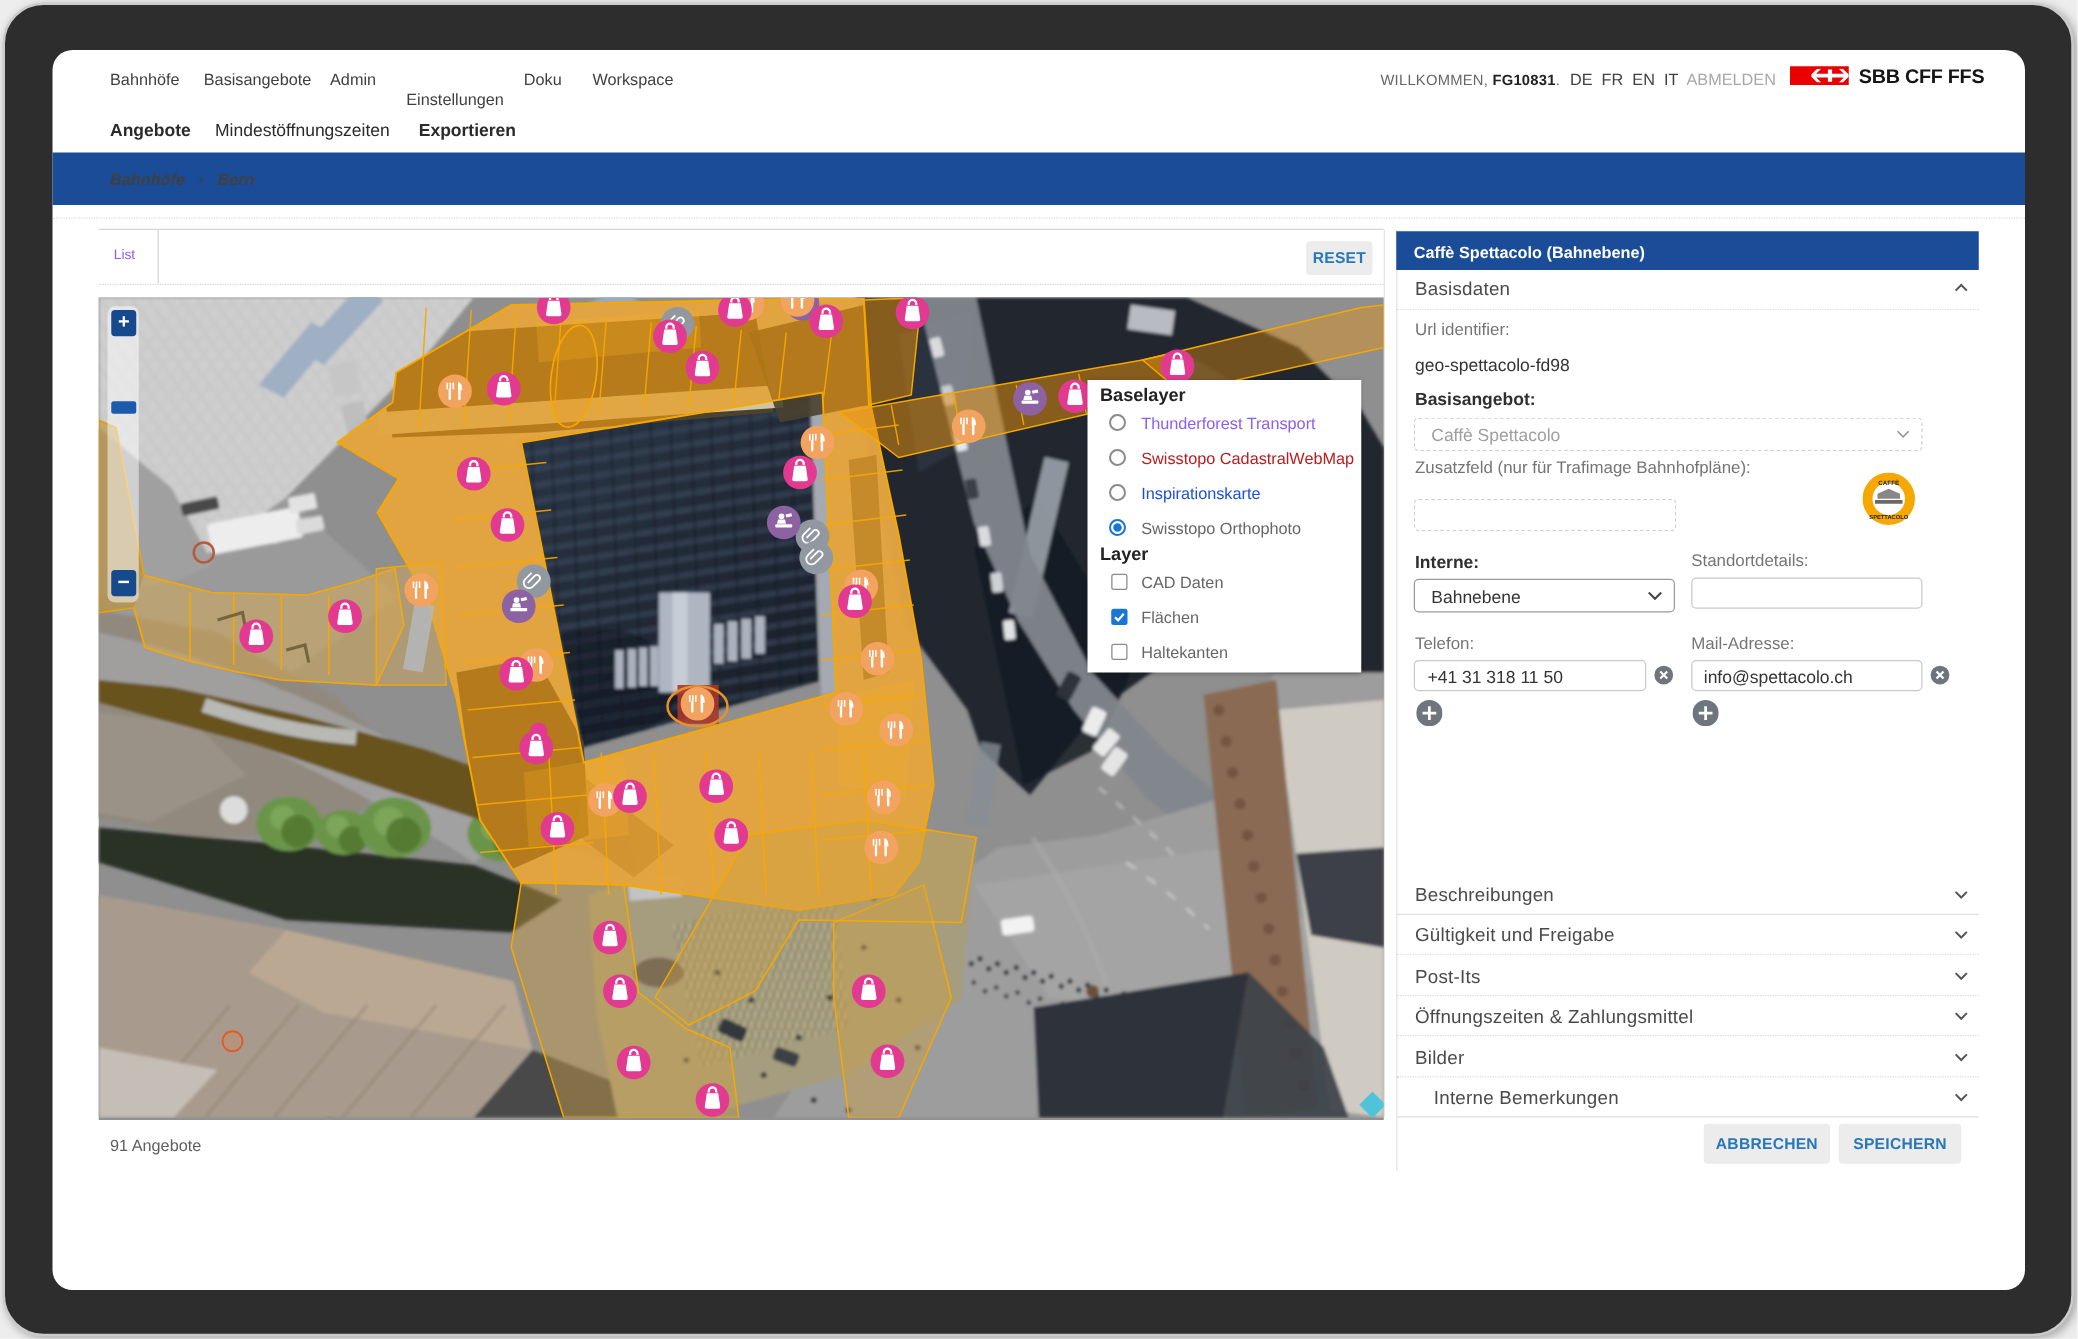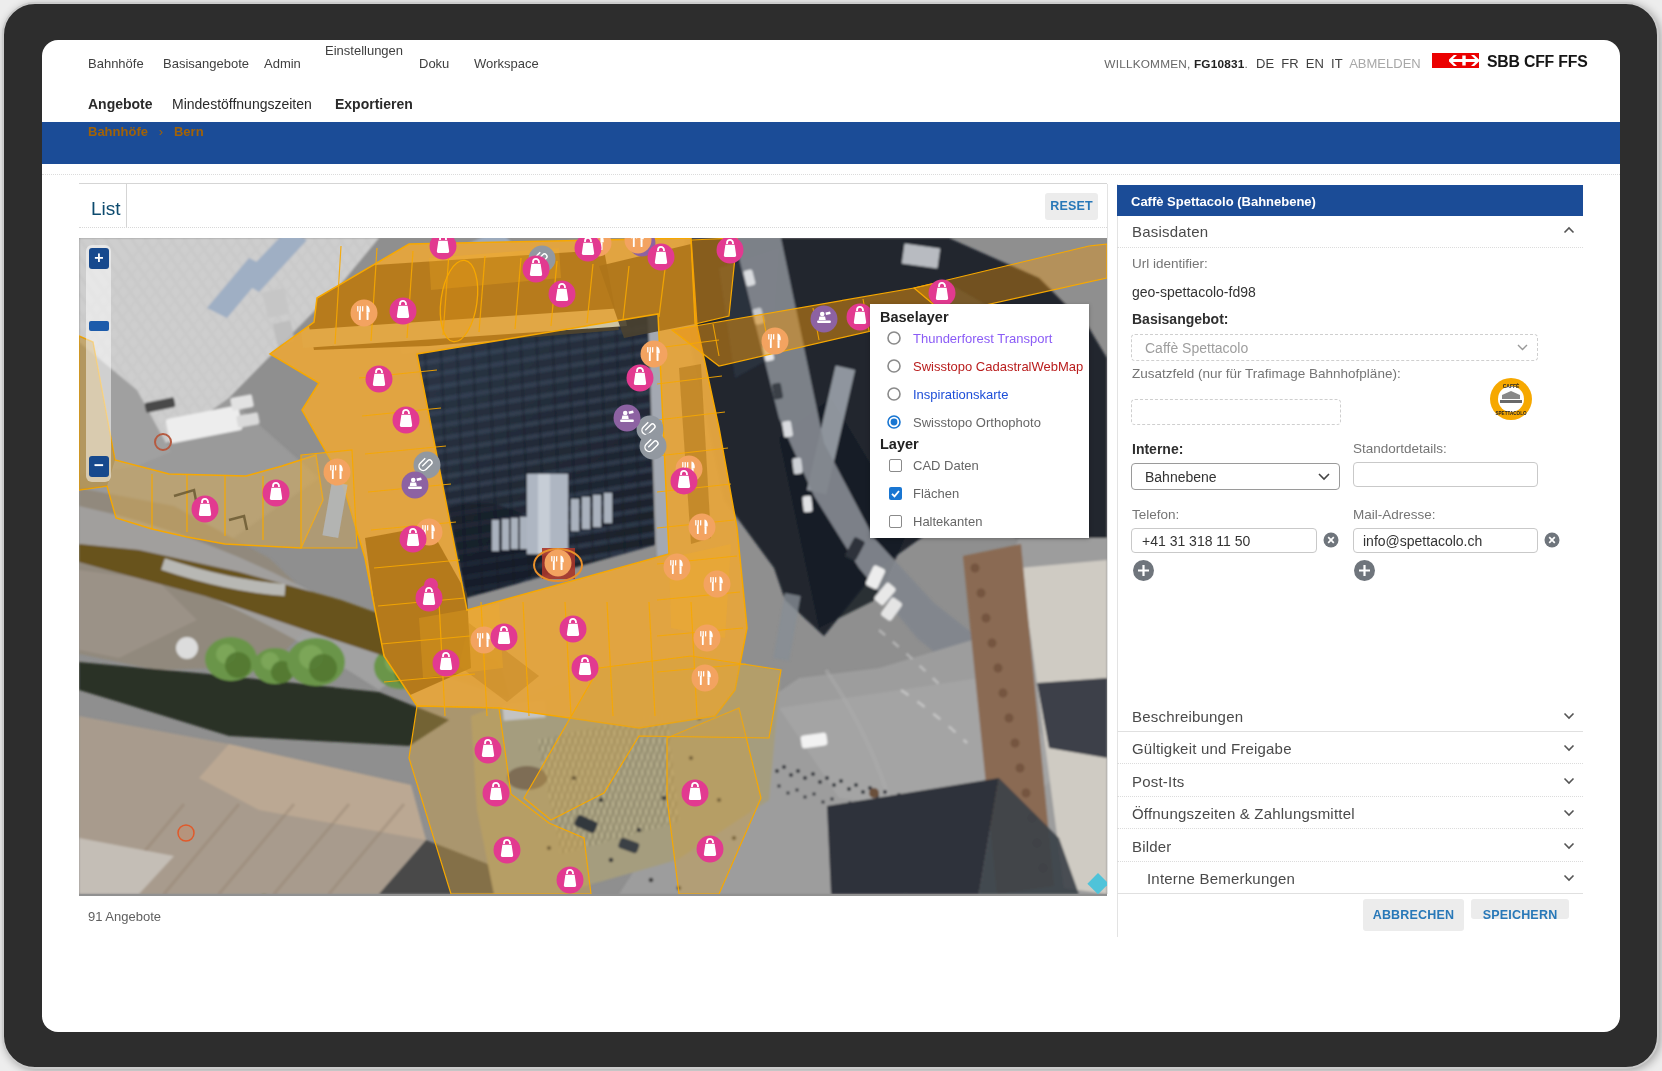--- a/index.html
+++ b/index.html
@@ -24,45 +24,45 @@
 </style>
 </head>
 <body>
 <div id="page">
   <div id="tablet"></div>
   <div id="screen"></div>
 
   <div class="abs nav1" style="left:88px;top:56px;">Bahnhöfe</div>
   <div class="abs nav1" style="left:163px;top:56px;text-align:right;">Basisangebote</div>
   <div class="abs nav1" style="left:264px;top:56px;">Admin</div>
-  <div class="abs nav1" style="left:325px;top:43px;">Einstellungen</div>
+  <div class="abs nav1" style="left:325px;top:72px;">Einstellungen</div>
   <div class="abs nav1" style="left:419px;top:56px;">Doku</div>
   <div class="abs nav1" style="left:474px;top:56px;">Workspace</div>
 
   <div class="abs" style="left:1038px;top:57px;width:210px;text-align:right;font-size:11.8px;color:#666;letter-spacing:.2px;">WILLKOMMEN, <b style="color:#222;">FG10831</b>.</div>
   <div class="abs" style="left:1256px;top:56px;font-size:13px;color:#3f3f3f;">DE&nbsp; FR&nbsp; EN&nbsp; IT&nbsp; <span style="color:#a8a8a8;">ABMELDEN</span></div>
 
   <div class="abs" style="left:1432px;top:53px;width:47px;height:15px;background:#eb0000;"></div>
   <svg class="abs" style="left:1449px;top:55px;" width="30" height="11" viewBox="0 0 30 11">
     <path d="M0 4.6 L4.8 0 L8 0 L3.9 4.0 L13.3 4.0 L13.3 0.6 L16.7 0.6 L16.7 4.0 L26.1 4.0 L22 0 L25.2 0 L30 4.6 L30 6.4 L25.2 11 L22 11 L26.1 7.0 L16.7 7.0 L16.7 10.4 L13.3 10.4 L13.3 7.0 L3.9 7.0 L8 11 L4.8 11 L0 6.4 Z" fill="#fff"></path>
   </svg>
   <div class="abs" style="left:1487px;top:53px;font-size:15.8px;font-weight:bold;color:#151515;letter-spacing:-0.2px;">SBB CFF FFS</div>
 
   <div class="abs nav2" style="left:88px;top:96px;font-weight:bold;">Angebote</div>
   <div class="abs nav2" style="left:172px;top:96px;">Mindestöffnungszeiten</div>
   <div class="abs nav2" style="left:335px;top:96px;font-weight:600;">Exportieren</div>
 
   <div class="abs" style="left:42px;top:122px;width:1578px;height:42px;background:#1b4c97;"></div>
-  <div class="abs" style="left:88px;top:124px;font-size:13px;font-weight:bold;color:#a16207;">Bahnhöfe&nbsp;&nbsp; <span style="font-weight:normal;">›</span> &nbsp;&nbsp;Bern</div>
+  <div class="abs" style="left:88px;top:136px;font-size:13px;font-weight:bold;color:#404040;font-style:italic;">Bahnhöfe&nbsp;&nbsp; <span style="font-weight:normal;">›</span> &nbsp;&nbsp;Bern</div>
 
   <div class="abs" style="left:42px;top:174px;width:1578px;height:0;border-top:1px dotted #dcdcdc;"></div>
 
   <div class="abs" style="left:79px;top:183px;width:1028px;height:0;border-top:1px solid #d5d5d5;"></div>
   <div class="abs" style="left:126px;top:184px;width:0;height:43px;border-left:1px solid #d5d5d5;"></div>
-  <div class="abs" style="left:91px;top:198px;font-size:19px;color:#0c4a6e;">List</div>
+  <div class="abs" style="left:91px;top:198px;font-size:11px;color:#8b5cf6;">List</div>
   <div class="abs btn" style="left:1045px;top:193px;width:53px;height:27px;line-height:27px;">RESET</div>
   <div class="abs" style="left:79px;top:227px;width:1028px;height:0;border-top:1px dotted #d8d8d8;"></div>
 
   <div class="abs" id="mapbox" style="left:79px;top:238px;width:1028px;height:658px;overflow:hidden;background:#919191;">
 <svg width="1028" height="656" viewBox="0 0 1028 656">
 <defs>
 <g id="i-bag">
             <g transform="scale(0.71)">
  <circle r="19" fill="#e23a90"></circle>
  <path d="M-4.2,-8.5 v-1.5 a4.2,4.2 0 0 1 8.4,0 v1.5" fill="none" stroke="#fff" stroke-width="2.6"></path>
@@ -766,14 +766,14 @@
       <path d="M1.5 1.5 L6 6 L10.5 1.5" stroke="#555" stroke-width="1.6" fill="none"></path>
     </svg>
   <svg class="abs" style="left:1563px;top:842px;" width="12" height="8" viewBox="0 0 12 8">
       <path d="M1.5 1.5 L6 6 L10.5 1.5" stroke="#555" stroke-width="1.6" fill="none"></path>
     </svg>
   <svg class="abs" style="left:1563px;top:874px;" width="12" height="8" viewBox="0 0 12 8">
       <path d="M1.5 1.5 L6 6 L10.5 1.5" stroke="#555" stroke-width="1.6" fill="none"></path>
     </svg>
 
   <div class="abs btn" style="left:1363px;top:899px;width:101px;height:32px;line-height:32px;">ABBRECHEN</div>
-  <div class="abs btn" style="left:1471px;top:899px;width:98px;height:20px;line-height:32px;">SPEICHERN</div>
+  <div class="abs btn" style="left:1471px;top:899px;width:98px;height:32px;line-height:32px;">SPEICHERN</div>
 </div>
 
 </body></html>

